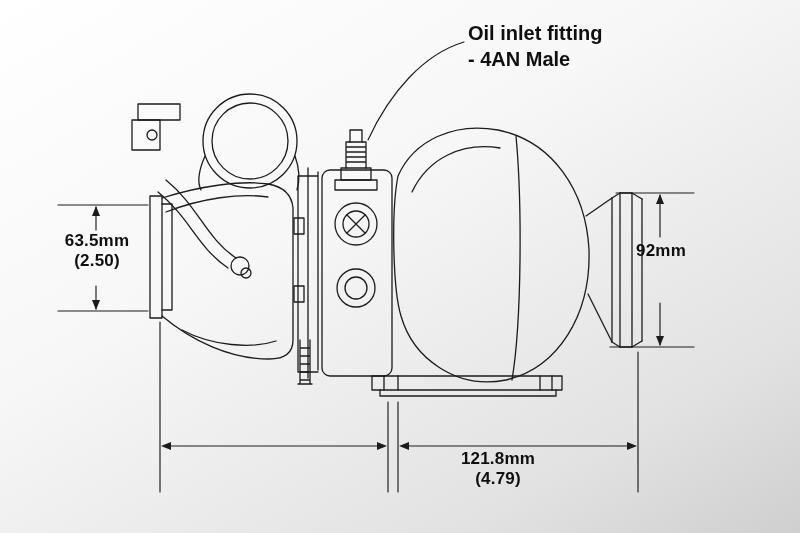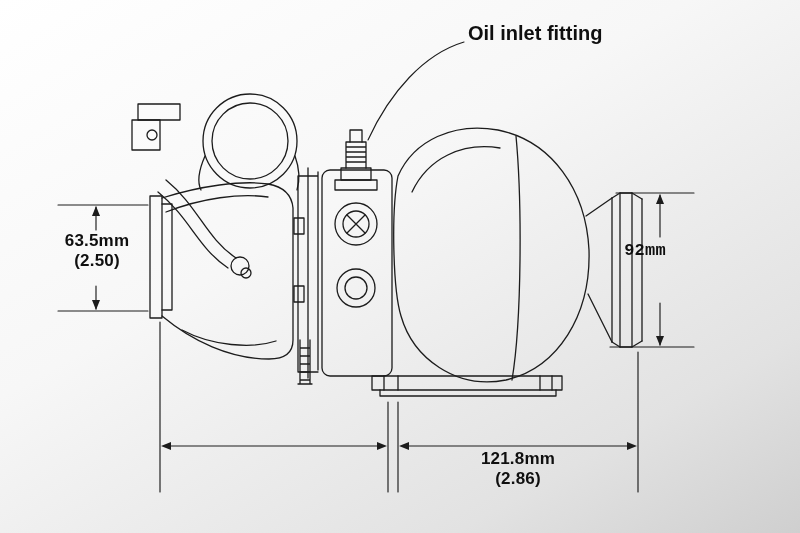--- a/index.html
+++ b/index.html
@@ -14,23 +14,23 @@
   svg.drawing { position:absolute; left:0; top:0; }
   svg.drawing * { stroke:#1c1c1c; stroke-width:1.3; fill:none; stroke-linecap:round; stroke-linejoin:round; }
   svg.drawing .dimln { stroke-width:1.15; }
   svg.drawing .arrow { fill:#1c1c1c; stroke:none; }
   .dim-label {
     position:absolute; text-align:center;
     font-weight:bold; font-size:17px; line-height:20px;
     letter-spacing:0.2px;
   }
   .dim-inlet  { left:48px;  top:231px; width:98px; }
-  .dim-outlet { left:596px; top:241px; width:98px;font-family:Liberation Mono, monospace; }
+  .dim-outlet { left:612px; top:241px; width:98px; }
   .dim-comp   { left:174px; top:449px; width:200px; }
-  .dim-turb   { left:418px; top:449px; width:200px; }
+  .dim-turb   { left:398px; top:449px; width:200px; }
   .callout {
     position:absolute; left:468px; top:20px;
     font-weight:bold; font-size:20px; line-height:26px;
     text-align:left;
   }
 </style>
 </head>
 <body>
 
 <div class="stage">
@@ -131,32 +131,33 @@
     <g>
       <path class="dimln" d="M398,402 V492 M638,352 V492"></path>
       <path class="dimln" d="M406,446 H630"></path>
       <polygon class="arrow" points="399,446 409,442 409,450"></polygon>
       <polygon class="arrow" points="637,446 627,442 627,450"></polygon>
     </g>
   </svg>
 
   <div class="callout">
     <div>Oil inlet fitting</div>
+    <div>- 4AN Male</div>
   </div>
 
   <div class="dim-label dim-inlet">
     <div>63.5mm</div>
     <div>(2.50)</div>
   </div>
 
   <div class="dim-label dim-outlet">
     <div>92mm</div>
   </div>
 
   <div class="dim-label dim-comp">
   </div>
 
   <div class="dim-label dim-turb">
     <div>121.8mm</div>
-    <div>(2.86)</div>
+    <div>(4.79)</div>
   </div>
 
 </div>
 
 </body></html>

